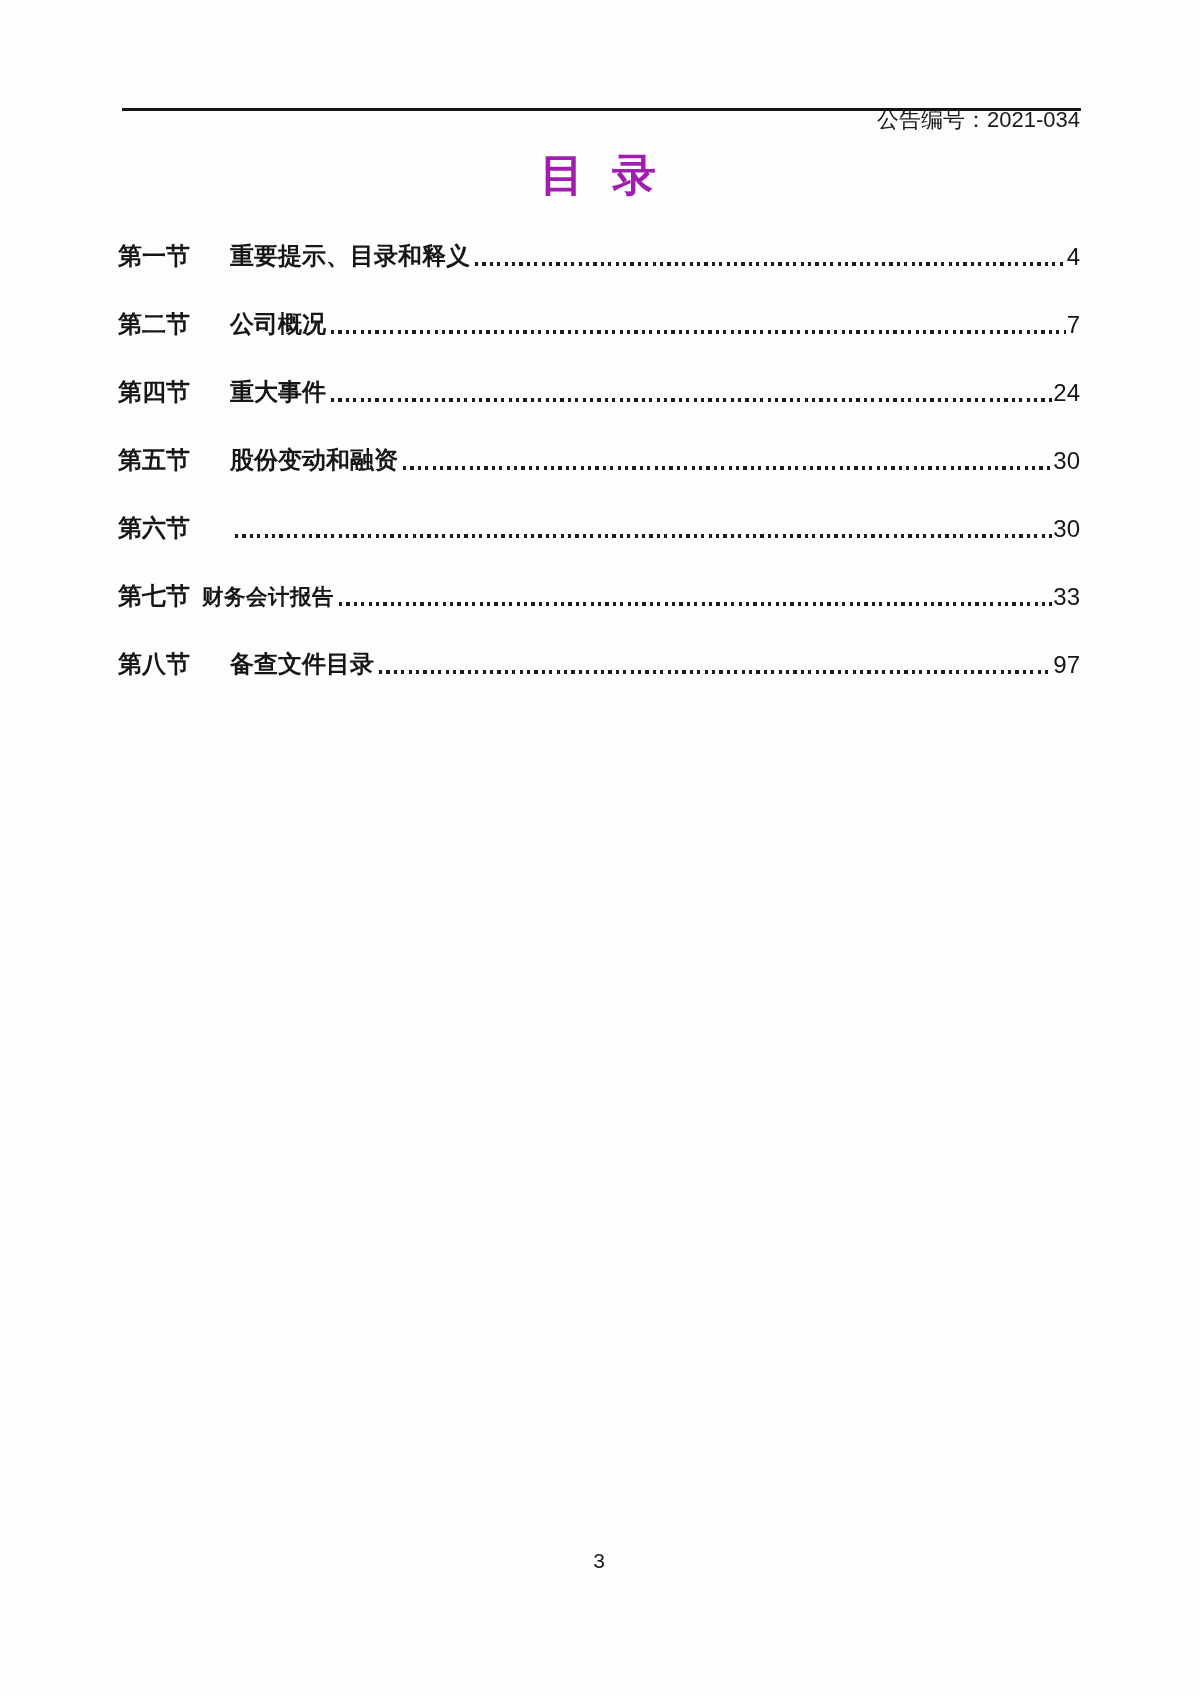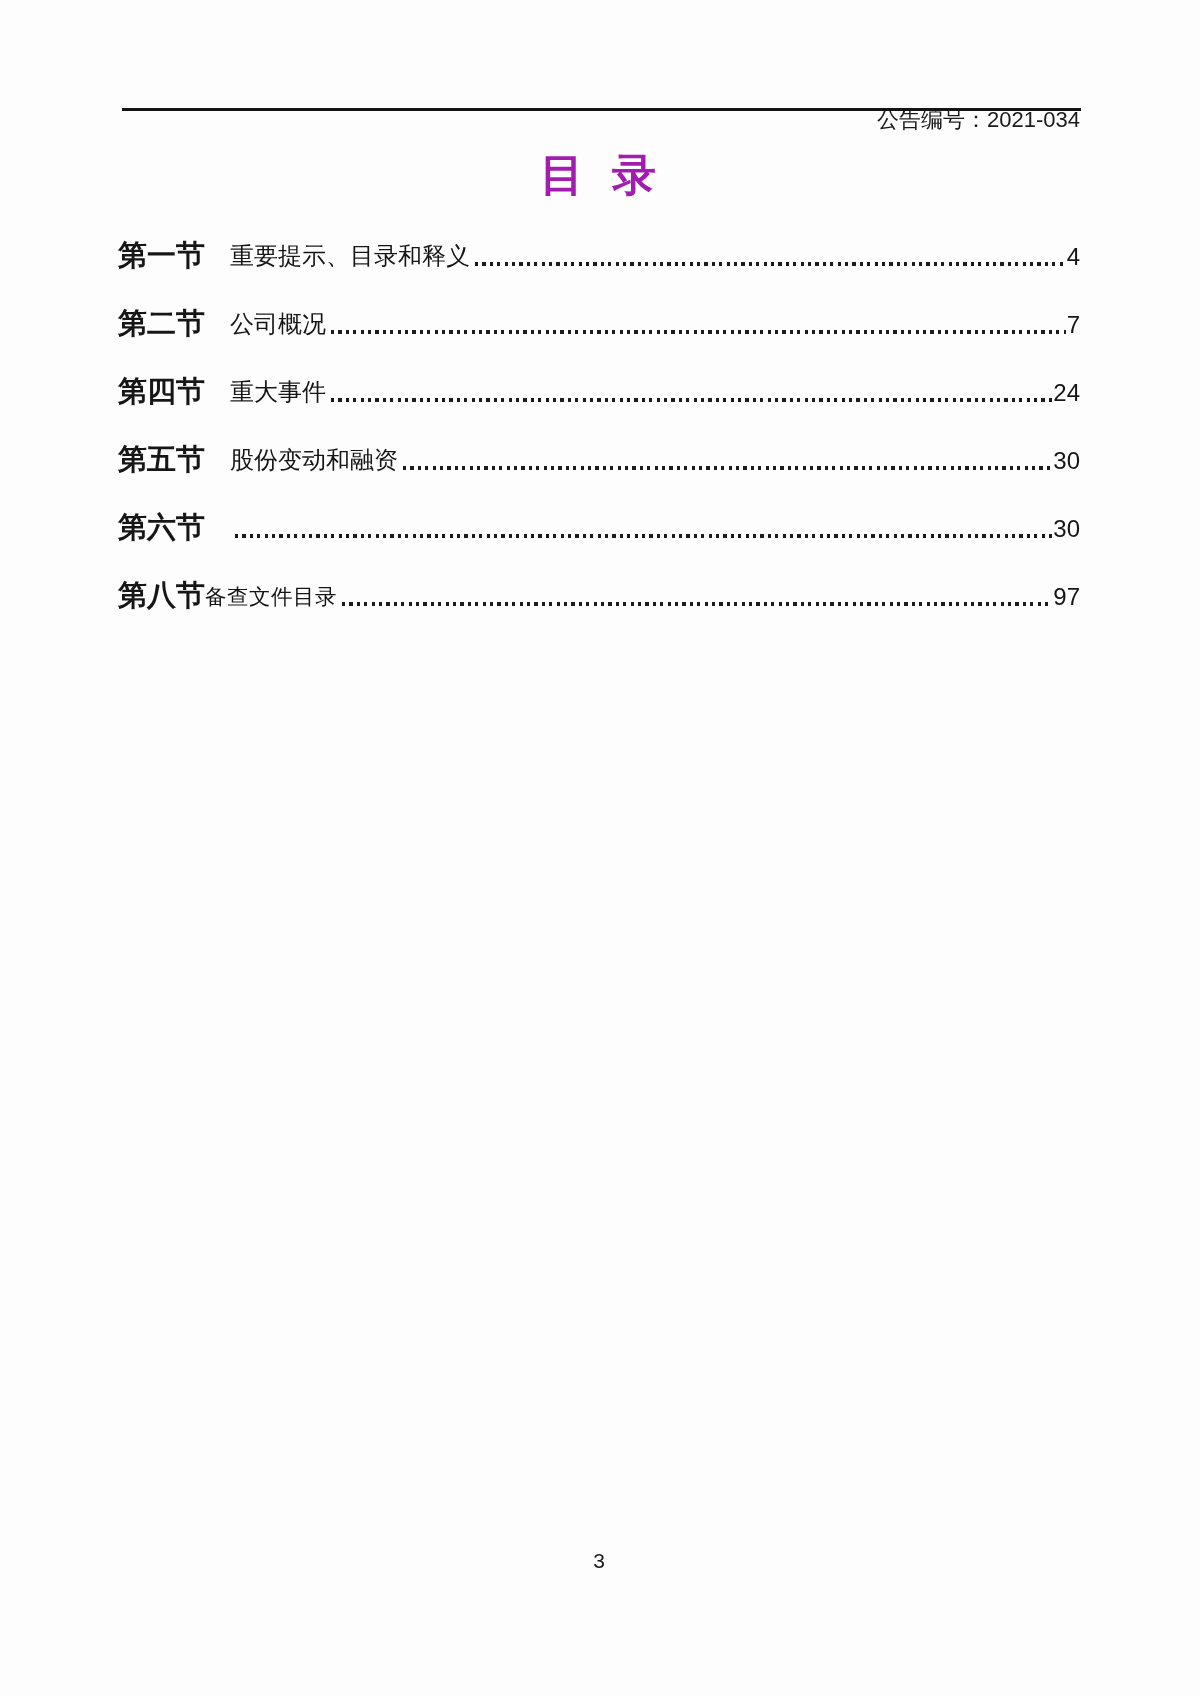--- a/index.html
+++ b/index.html
@@ -53,27 +53,27 @@
     right: 120px;
   }
   .toc-row {
     display: flex;
     align-items: center;
     height: 68px;
     cursor: pointer;
   }
   .sec {
     flex: 0 0 112px;
-    font-size: 29px;
+    font-size: 24px;
     font-weight: bold;
     white-space: nowrap;
   }
   .ttl {
     font-size: 24px;
-    font-weight: normal;
+    font-weight: bold;
     white-space: nowrap;
   }
   .leader {
     flex: 1 1 auto;
     height: 3.4px;
     margin-left: 5px;
     margin-right: 1px;
     align-self: center;
     transform: translateY(8px);
     background: repeating-linear-gradient(90deg, #1c1c1c 0 3.2px, transparent 3.2px 7.4px);
@@ -138,20 +138,26 @@
       <span class="leader"></span>
       <span class="pg">30</span>
     </div>
 
     <div class="toc-row">
       <span class="sec">第六节</span>
       <span class="leader"></span>
       <span class="pg">30</span>
     </div>
 
+    <div class="toc-row">
+      <span class="sec">第七节</span>
+      <span class="ttl">财务会计报告</span>
+      <span class="leader"></span>
+      <span class="pg">33</span>
+    </div>
 
     <div class="toc-row">
       <span class="sec">第八节</span>
       <span class="ttl">备查文件目录</span>
       <span class="leader"></span>
       <span class="pg">97</span>
     </div>
 
   </div>
 

